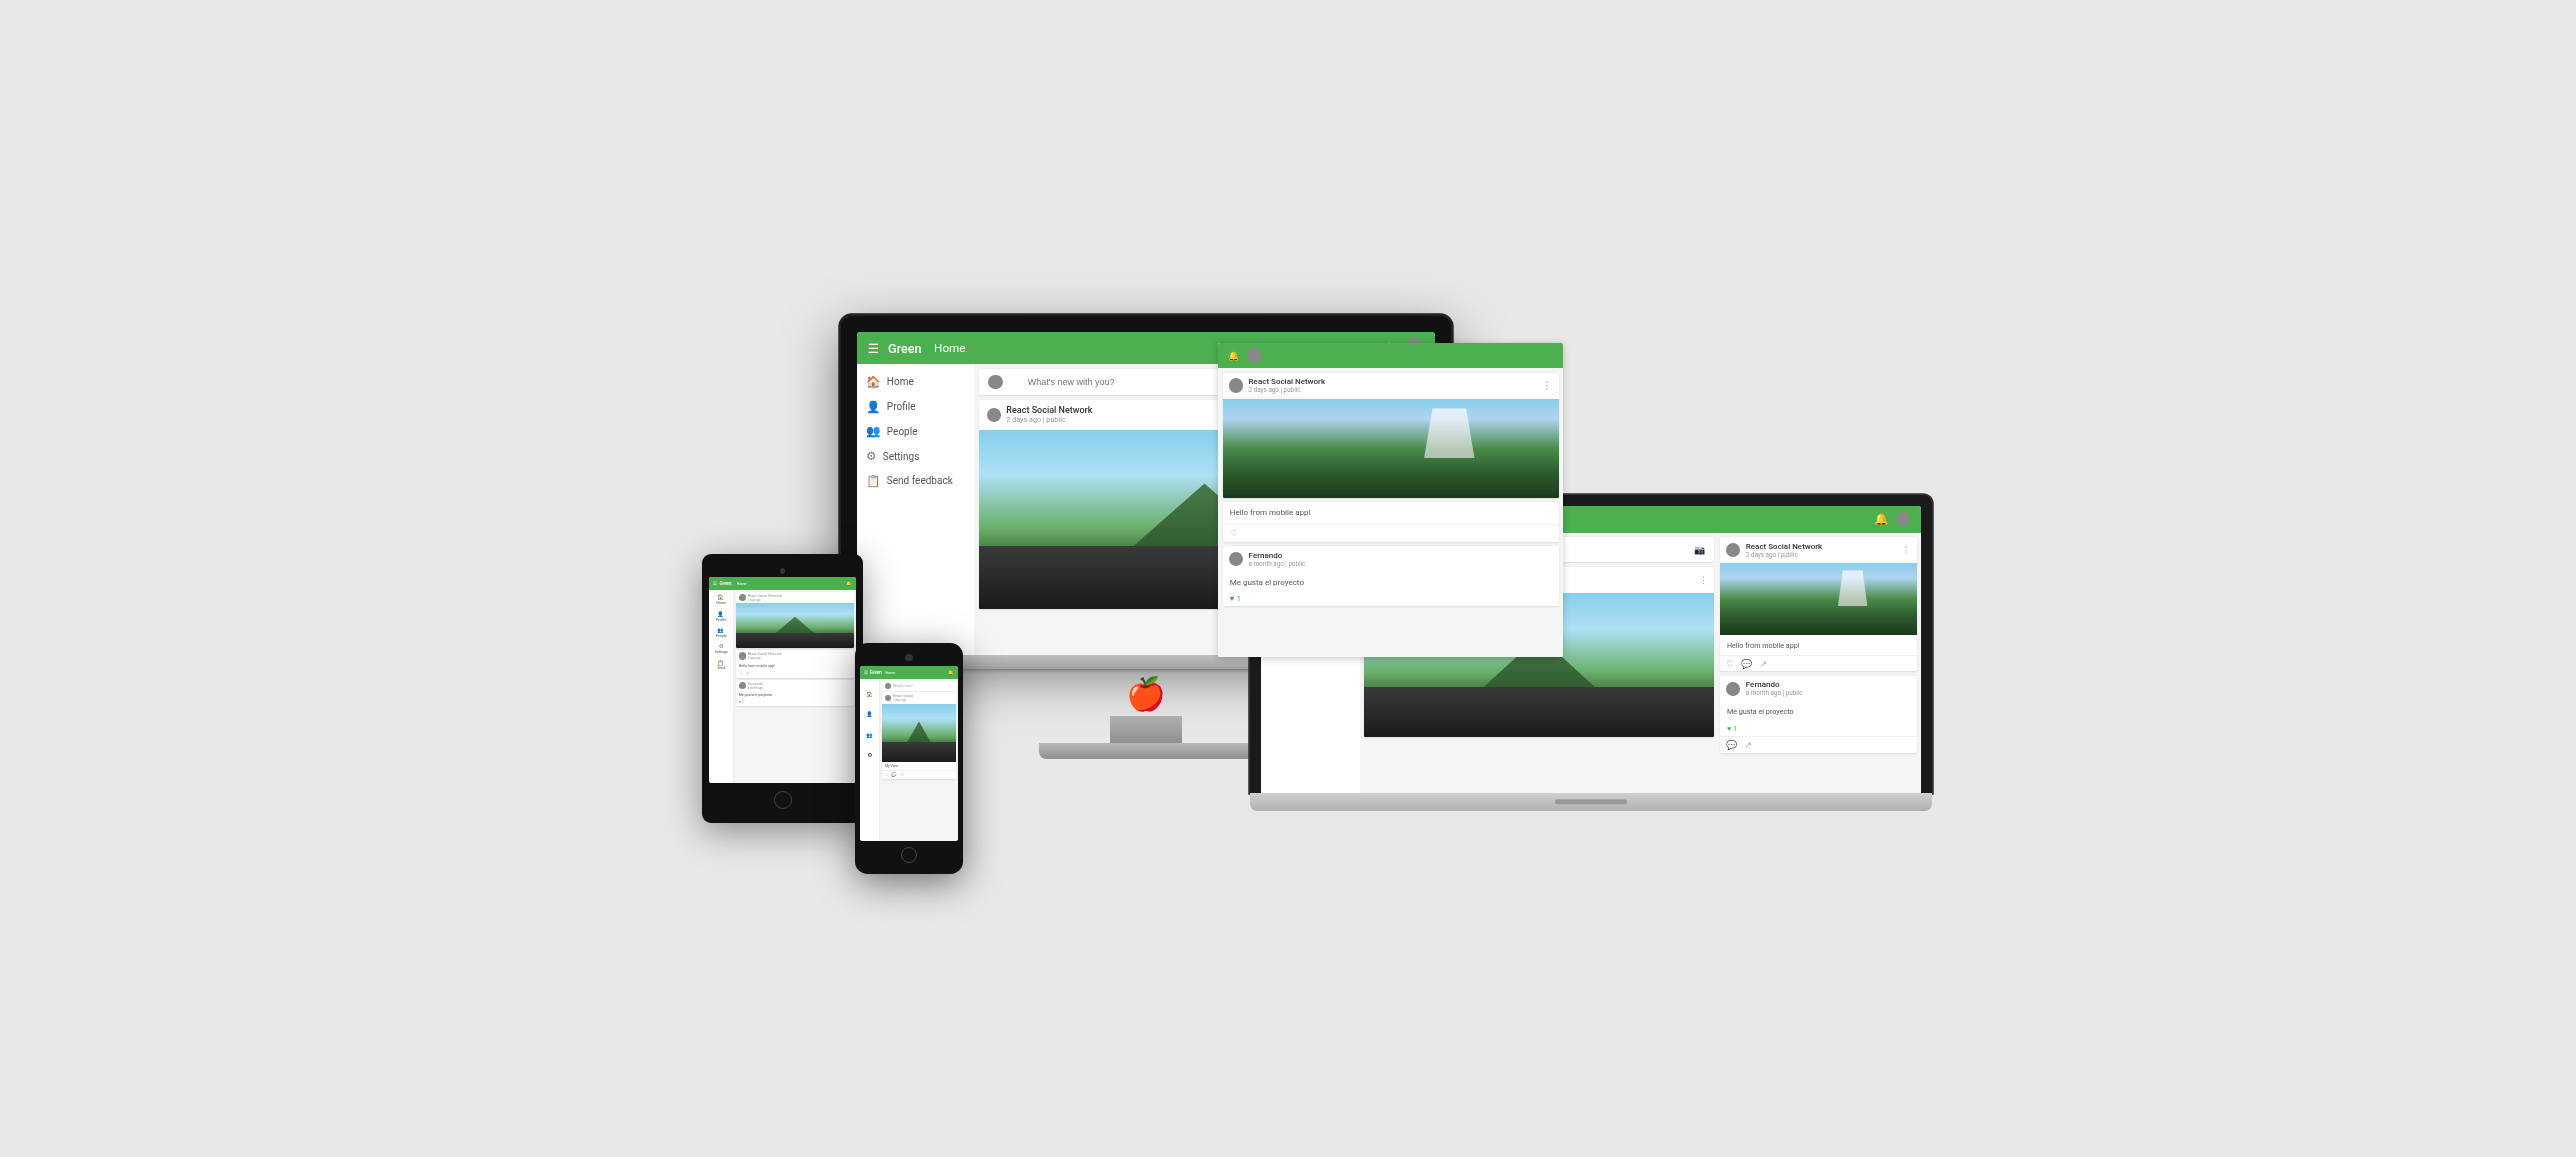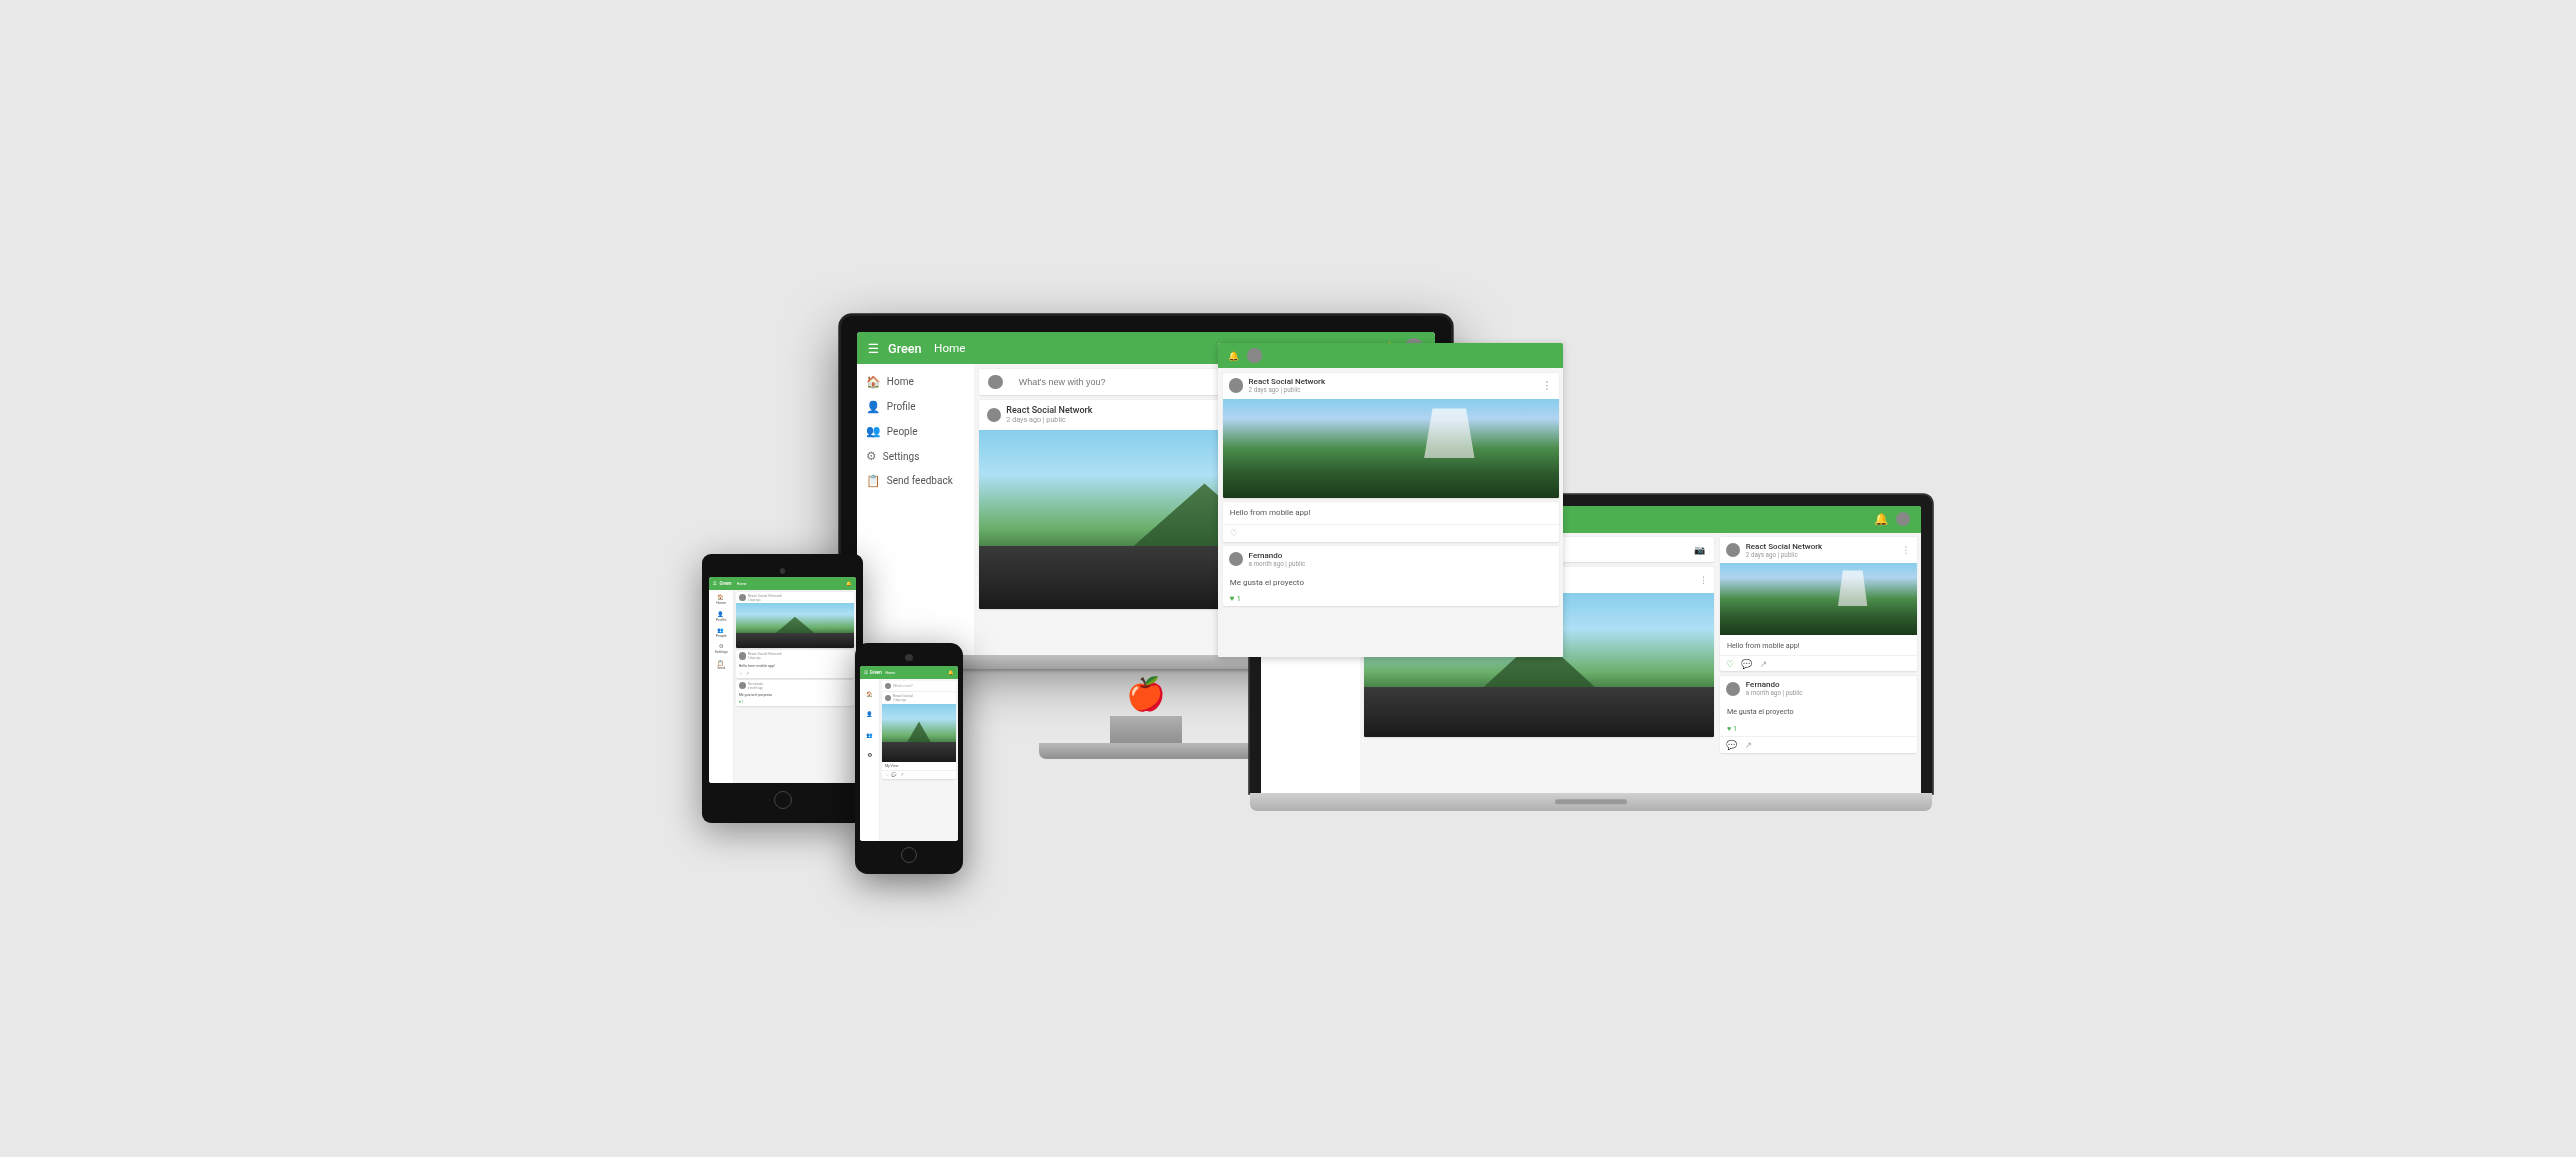--- a/index.html
+++ b/index.html
@@ -74,21 +74,21 @@
     .post-header .post-info { flex: 1; }
     .post-info .post-author { font-size: 9px; font-weight: 500; color: #333; }
     .post-info .post-meta { font-size: 7.2px; color: #999; }
     .post-header .more-icon { color: #999; font-size: 10.8px; cursor: pointer; }
 
     .compose-bar {
       background: white;
       display: flex;
       align-items: center;
       padding: 5.4px 9px;
-      gap: 16px;
+      gap: 25px;
       margin-bottom: 5.4px;
       box-shadow: 0 0.9px 1.8px rgba(0,0,0,0.1);
       border-radius: 1.8px;
     }
     .compose-bar input {
       flex: 1;
       border: none;
       outline: none;
       font-size: 9px;
       color: #aaa;

